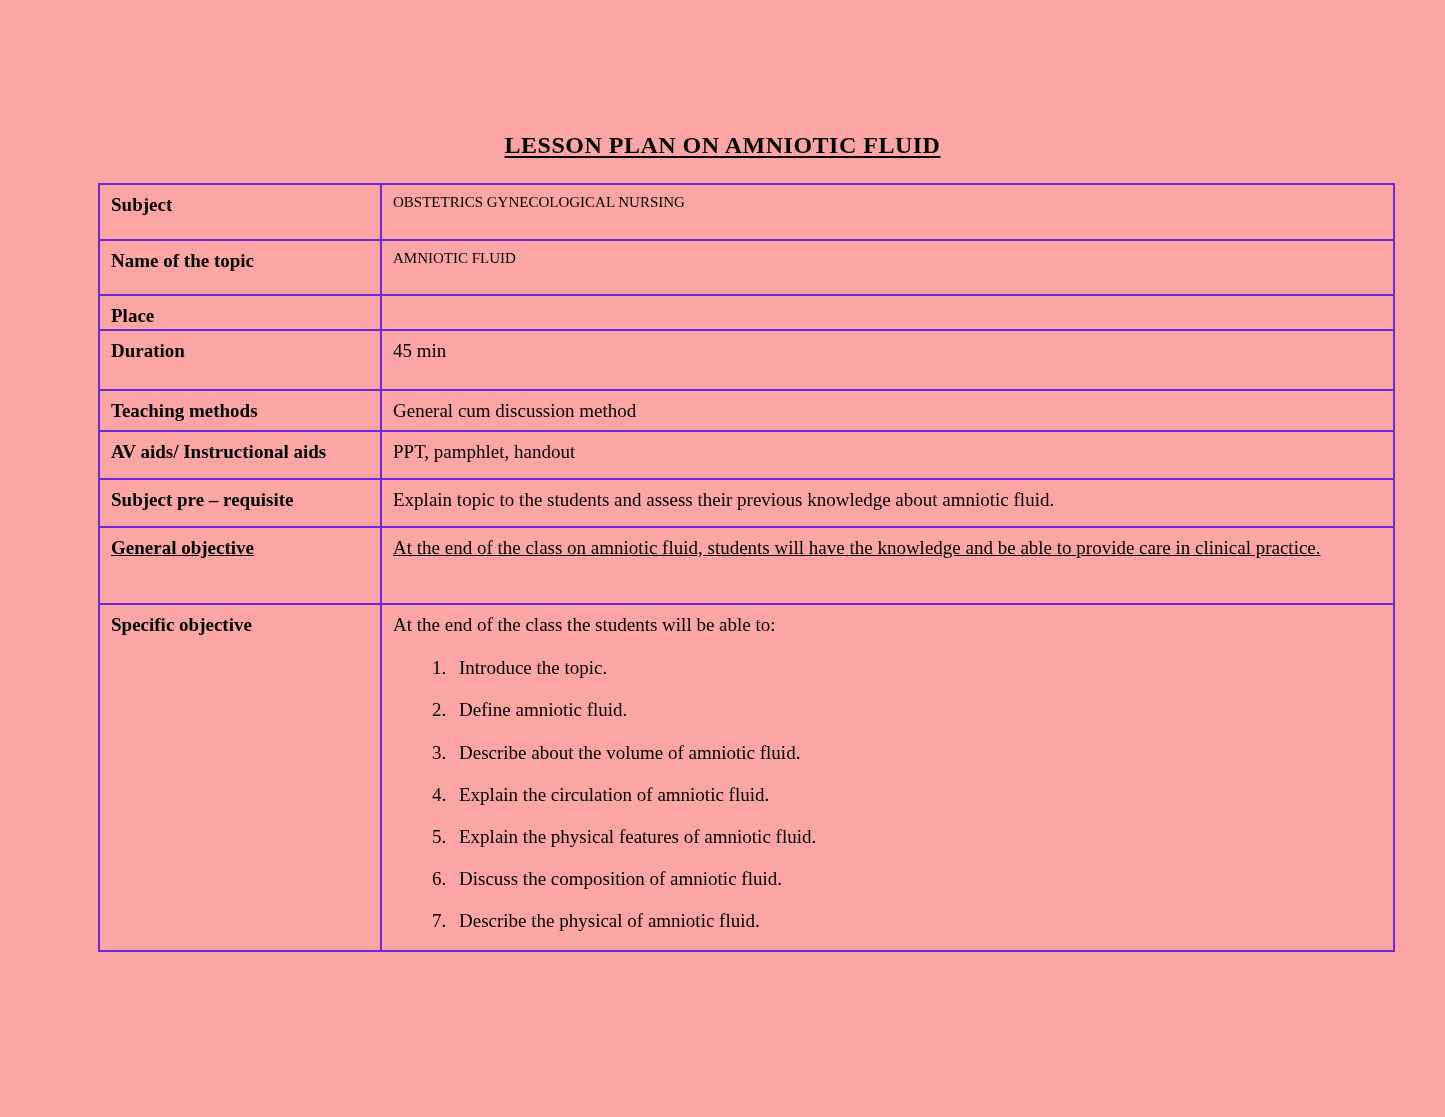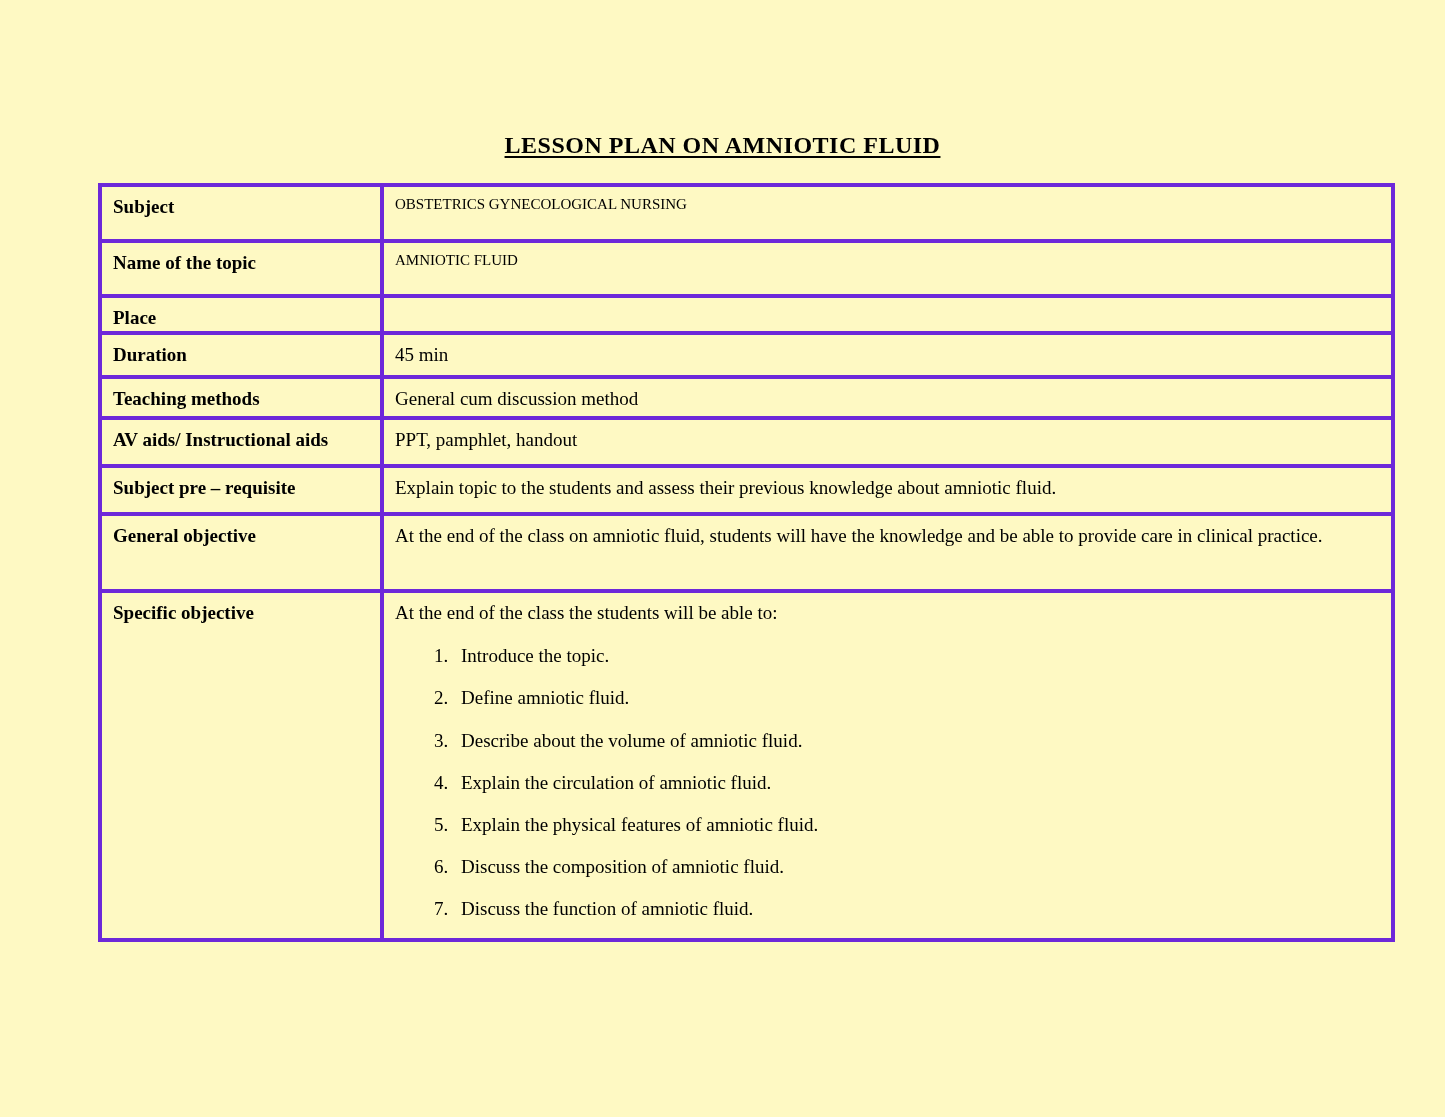--- a/index.html
+++ b/index.html
@@ -5,21 +5,21 @@
   * { margin: 0; padding: 0; box-sizing: border-box; }
   html, body {
     background: #ffffff;
     font-family: "Liberation Serif", "DejaVu Serif", serif;
     color: #000000;
   }
   .page {
     position: relative;
     width: 1445px;
     height: 1117px;
-    background: #fef9c3;
+    background: #fca5a5;
     overflow: hidden;
   }
   .doc-title {
     position: absolute;
     top: 132px;
     left: 0;
     width: 100%;
     text-align: center;
     font-size: 24px;
     font-weight: bold;
@@ -29,42 +29,42 @@
   }
   table.lesson-table {
     position: absolute;
     left: 98px;
     top: 183px;
     width: 1297px;
     border-collapse: collapse;
     table-layout: fixed;
   }
   table.lesson-table td {
-    border: 4px solid #6d28d9;
+    border: 2px solid #6d28d9;
     vertical-align: top;
     padding: 7px 10px 0 11px;
     font-size: 19px;
     line-height: 1.35;
   }
   td.label-cell {
     width: 282px;
     font-weight: bold;
   }
   td.value-cell.big {
     font-size: 15px;
   }
   tr.r-subject   td { height: 56px; }
   tr.r-topic     td { height: 55px; }
   tr.r-place     td { height: 32px; }
   tr.r-datetime  td { height: 48px; }
-  tr.r-duration  td { height: 44px; }
+  tr.r-duration  td { height: 60px; }
   tr.r-teaching  td { height: 41px; font-family: Liberation Serif, serif; }
   tr.r-avaids    td { height: 48px; }
   tr.r-prereq    td { height: 48px; }
-  tr.r-general   td { height: 77px; }
+  tr.r-general   td { height: 77px; text-decoration: underline; }
   tr.r-specific  td { height: 310px; }
   ol.objective-list {
     margin-top: 18px;
     margin-left: 36px;
     padding-left: 22px;
   }
   ol.objective-list li {
     margin-bottom: 16.5px;
     padding-left: 8px;
   }
@@ -114,20 +114,20 @@
         <td class="label-cell">Specific objective</td>
         <td class="value-cell">
           <div>At the end of the class the students will be able to:</div>
           <ol class="objective-list">
             <li>Introduce the topic.</li>
             <li>Define amniotic fluid.</li>
             <li>Describe about the volume of amniotic fluid.</li>
             <li>Explain the circulation of amniotic fluid.</li>
             <li>Explain the physical features of amniotic fluid.</li>
             <li>Discuss the composition of amniotic fluid.</li>
-            <li>Discuss the function of amniotic fluid.</li>
+            <li>Describe the physical of amniotic fluid.</li>
           </ol>
         </td>
       </tr>
     </tbody>
   </table>
 
 </div>
 
 </body></html>

